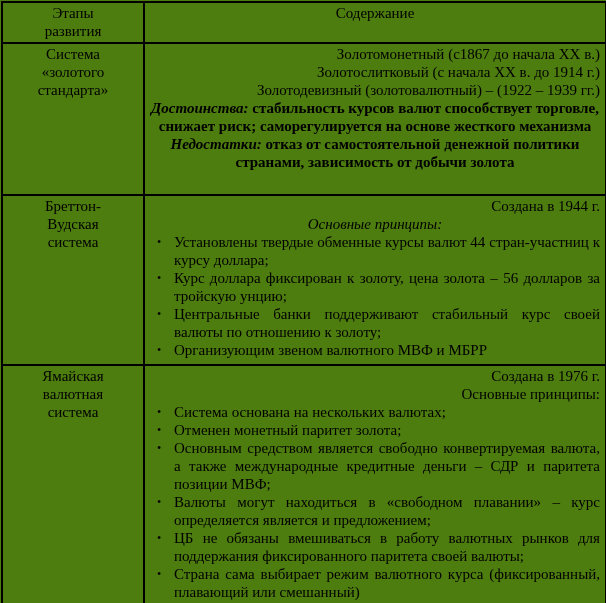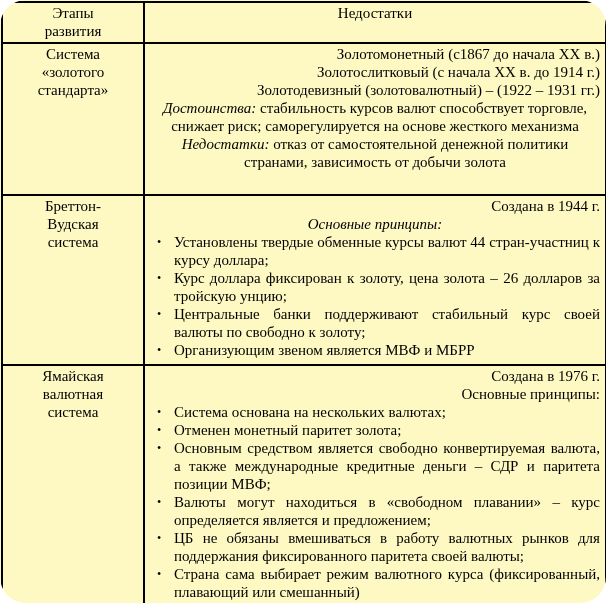--- a/index.html
+++ b/index.html
@@ -1,19 +1,19 @@
 <!DOCTYPE html>
 <html><head>
 <meta charset="utf-8">
 <style>
   html,body { margin:0; padding:0; background:#ffffff; }
   .page {
-    width:606px; height:603px; background:#fef9c3; color:#000;
+    width:606px; height:603px; background:#4d7c0f; color:#000;
     font-family:"Liberation Serif","DejaVu Serif",serif;
-    position:relative; overflow:hidden; box-sizing:border-box;border-radius:26px;
+    position:relative; overflow:hidden; box-sizing:border-box;
   }
   table.tbl {
     border-collapse:collapse; table-layout:fixed;
     width:604px; height:601px; margin:1px;
   }
   col.c1 { width:142px; }
   col.c2 { width:462px; }
   th, td {
     border:2px solid #000;
     vertical-align:top;
@@ -22,21 +22,21 @@
     box-sizing:border-box;
     overflow:hidden;
   }
   thead tr { height:35px; }
   tbody tr:nth-child(1) { height:152px; }
   tbody tr:nth-child(2) { height:170px;padding-left:8px; }
   .stage-cell { text-align:center; white-space:pre-line; }
   .content-cell {}
   .block.center { text-align:right; }
   .block.center-italic { text-align:center; font-style:italic; }
-  .block.lead { text-align:center; }
+  .block.lead { text-align:center;font-weight:bold; }
   .block.lead i { font-style:italic; }
   .bullet-item { display:flex; }
   .bullet-marker {
     flex:0 0 24px; padding-left:7px; box-sizing:border-box;
     font-size:12px; line-height:18px;
   }
   .bullet-text { flex:1; text-align:justify; }
 </style>
 </head>
 <body>
@@ -44,58 +44,58 @@
 <div class="page">
   <table class="tbl">
     <colgroup>
         <col class="c1">
         <col class="c2">
       </colgroup>
     <thead>
       <tr>
         <th class="stage-cell">Этапы
 развития</th>
-        <th>Недостатки</th>
+        <th>Содержание</th>
       </tr>
     </thead>
     <tbody id="tbody">
         <tr>
           <td class="stage-cell">Система
 «золотого
 стандарта»</td>
           <td class="content-cell">
             <div class="block center">Золотомонетный (с1867 до начала XX в.)</div>
             <div class="block center">Золотослитковый (с начала XX в. до 1914 г.)</div>
-            <div class="block center">Золотодевизный (золотовалютный) – (1922 – 1931 гг.)</div>
+            <div class="block center">Золотодевизный (золотовалютный) – (1922 – 1939 гг.)</div>
             <div class="block lead"><i>Достоинства:</i> стабильность курсов валют способствует торговле, снижает риск; саморегулируется на основе жесткого механизма</div>
             <div class="block lead"><i>Недостатки:</i> отказ от самостоятельной денежной политики странами, зависимость от добычи золота</div>
           </td>
         </tr>
         <tr>
           <td class="stage-cell">Бреттон-
 Вудская
 система</td>
           <td class="content-cell">
             <div class="block center">Создана в 1944 г.</div>
             <div class="block center-italic">Основные принципы:</div>
             <div class="bullet-item">
               <span class="bullet-marker">•</span>
               <span class="bullet-text">Установлены твердые обменные курсы валют 44 стран-участниц к курсу доллара;</span>
             </div>
             <div class="bullet-item">
               <span class="bullet-marker">•</span>
-              <span class="bullet-text">Курс доллара фиксирован к золоту, цена золота – 26 долларов за тройскую унцию;</span>
+              <span class="bullet-text">Курс доллара фиксирован к золоту, цена золота – 56 долларов за тройскую унцию;</span>
             </div>
             <div class="bullet-item">
               <span class="bullet-marker">•</span>
-              <span class="bullet-text">Центральные банки поддерживают стабильный курс своей валюты по свободно к золоту;</span>
+              <span class="bullet-text">Центральные банки поддерживают стабильный курс своей валюты по отношению к золоту;</span>
             </div>
             <div class="bullet-item">
               <span class="bullet-marker">•</span>
-              <span class="bullet-text">Организующим звеном является МВФ и МБРР</span>
+              <span class="bullet-text">Организующим звеном валютного МВФ и МБРР</span>
             </div>
           </td>
         </tr>
         <tr>
           <td class="stage-cell">Ямайская
 валютная
 система</td>
           <td class="content-cell">
             <div class="block center">Создана в 1976 г.</div>
             <div class="block center">Основные принципы:</div>

